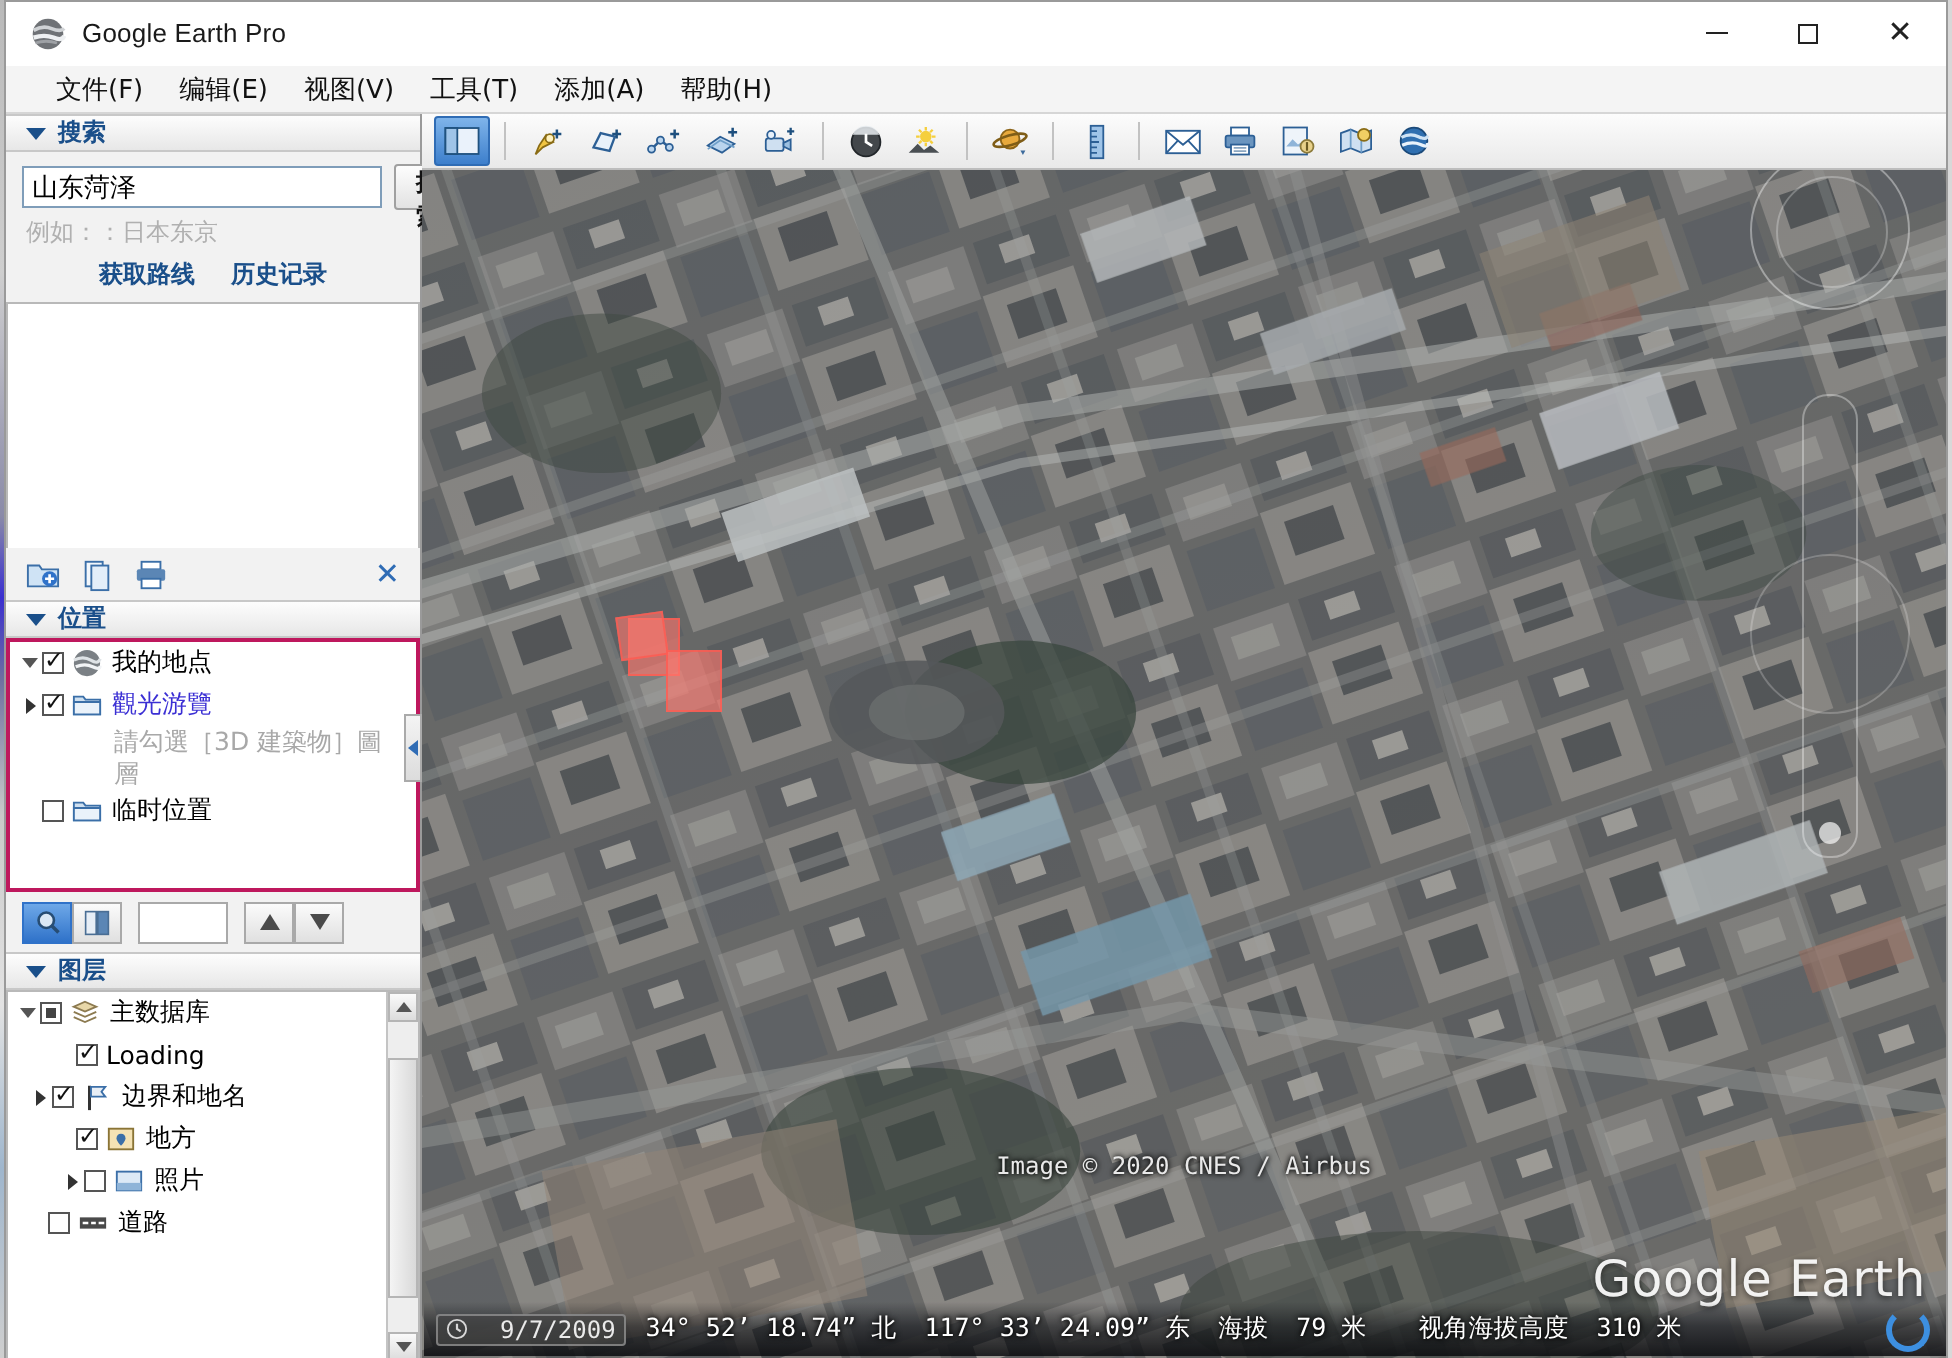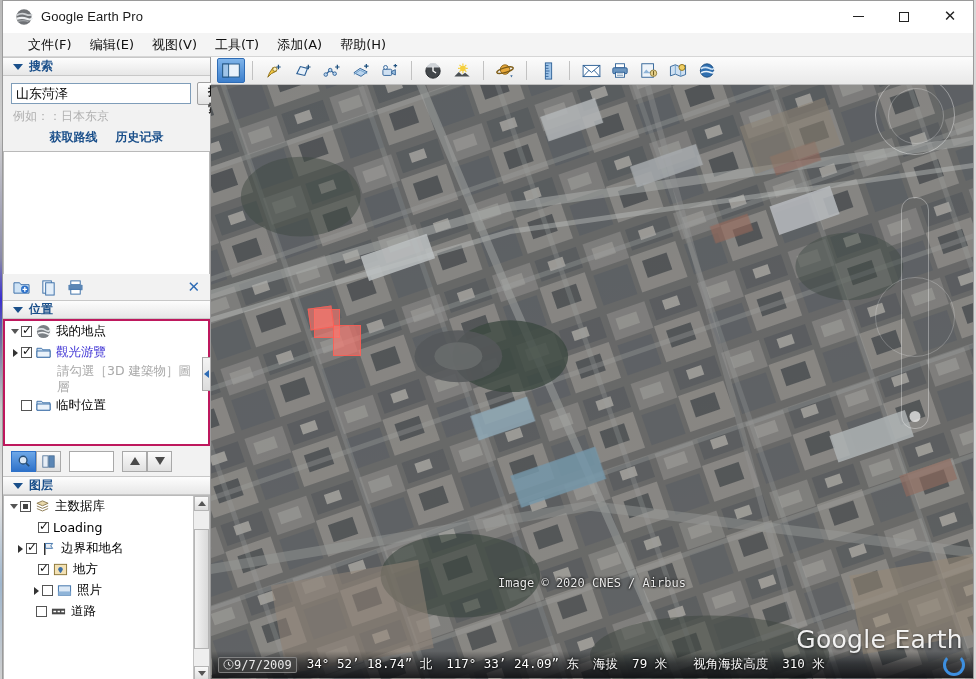--- a/index.html
+++ b/index.html
@@ -305,21 +305,21 @@
     font-family: "DejaVu Sans Mono", monospace;
     text-shadow: 0 0 3px #000, 0 0 2px #000;
     z-index: 5;
     background: linear-gradient(180deg, rgba(20,22,26,.0) 0%, rgba(14,16,20,.55) 45%, rgba(10,11,14,.86) 100%);
     padding-left: 6px;
   }
   .date-chip {
     background: rgba(70,70,70,.7); border: 1px solid rgba(170,170,170,.6);
     border-radius: 2px; padding: 0 4px; margin-right: 10px;
     font-size: 12px; color: #eaeaea; text-shadow: none;
-    display: flex; align-items: center; gap: 0;
+    display: flex; align-items: center; gap: 16px;
   }
   .clock-ico { width: 11px; height: 11px; }
   .st-seg { margin-right: 14px; white-space: nowrap; }
   .st-seg.big { margin-right: 26px; }
   .spinner {
     position: absolute; right: 8px; width: 16px; height: 16px;
     border: 3px solid #3d8fe0; border-top-color: transparent; border-radius: 50%;
   }
 </style>
 </head>
@@ -518,21 +518,21 @@
                 <i class="tw-right"></i>
               </span>
             <span class="cb"></span>
             <svg class="ic" viewBox="0 0 16 16">
               <rect x="1.5" y="3" width="13" height="10" fill="#dce9f6" stroke="#3b6fa8"></rect>
               <rect x="1.5" y="9" width="13" height="4" fill="#8fb4d8"></rect>
             </svg>
             <span class="tlabel">照片</span>
           </div>
 
-          <div class="tree-row" style="padding-left:20px">
+          <div class="tree-row" style="padding-left:8px">
             <span class="tw"></span>
             <span class="cb"></span>
             <svg class="ic" viewBox="0 0 16 16">
               <rect x="1" y="5" width="14" height="6" fill="#4a4a4a"></rect>
               <path d="M2.5 8h3M7 8h2.5M11 8h3" stroke="#fff" stroke-width="1.4"></path>
             </svg>
             <span class="tlabel">道路</span>
           </div>
 
           <div class="layers-scroll">

